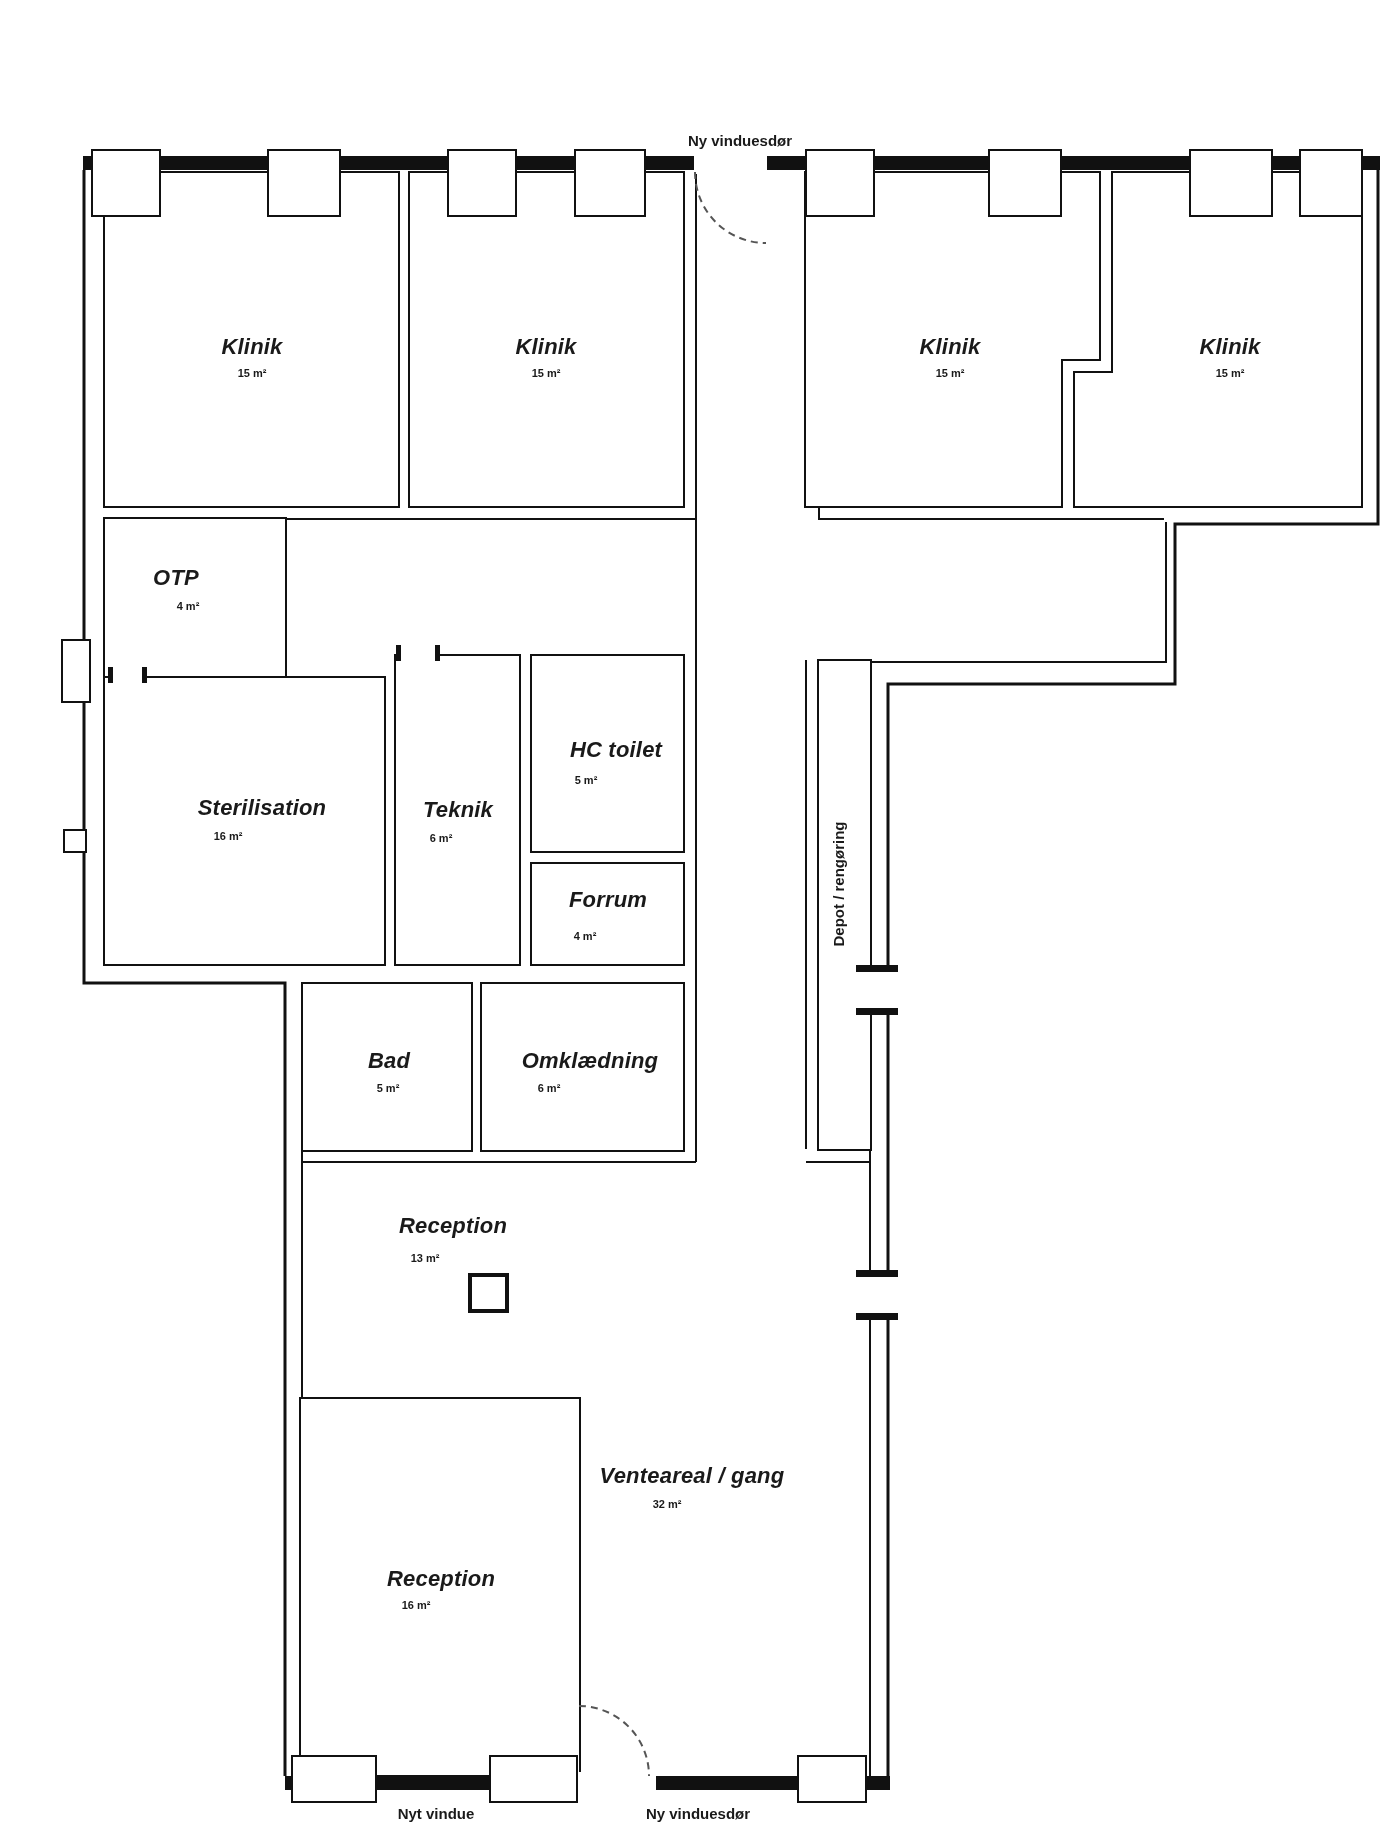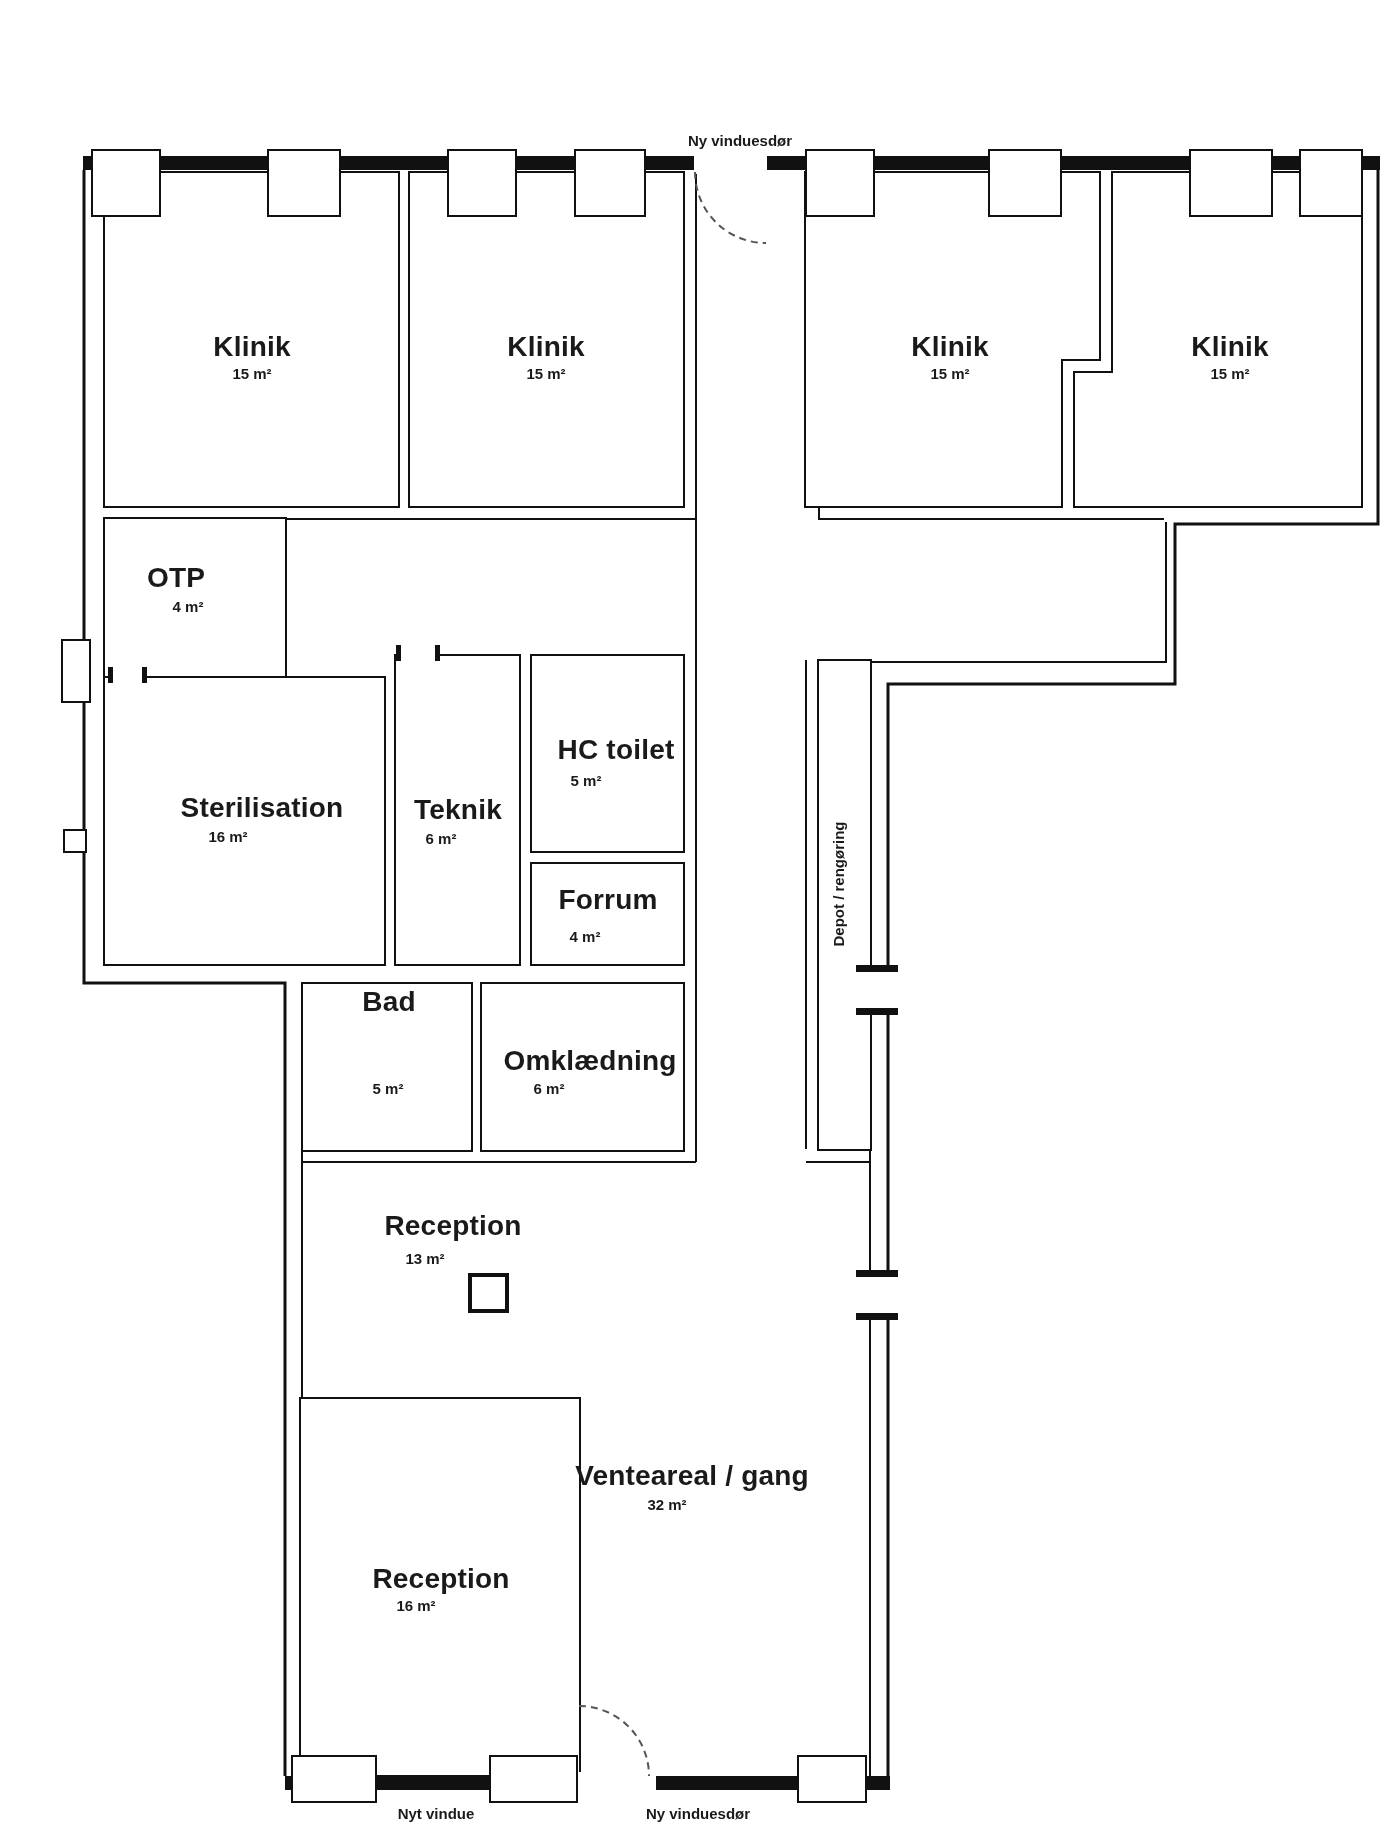--- a/index.html
+++ b/index.html
@@ -1,22 +1,22 @@
 <!DOCTYPE html>
 <html><head>
 <meta charset="utf-8">
 <style>
   html,body{margin:0;padding:0;background:#fff;}
   #plan{position:relative;width:1400px;height:1848px;background:#ffffff;
         font-family:"Liberation Sans","DejaVu Sans",sans-serif;overflow:hidden;}
   #plan svg{position:absolute;left:0;top:0;width:1400px;height:1848px;}
   .lbl{position:absolute;transform:translate(-50%,-50%);white-space:nowrap;
        color:#1a1a1a;font-weight:700;text-align:center;line-height:1;}
-  .room-name{font-size:28px;letter-spacing:0.2px;}
-  .room-area{font-size:15px;}
+  .room-name{font-size:22px;letter-spacing:0.2px;font-style:italic;}
+  .room-area{font-size:11px;}
   .annot{font-size:15px;}
   .rot{transform:translate(-50%,-50%) rotate(-90deg);}
 </style>
 </head>
 <body>
 
 <div id="plan">
 
   <svg viewBox="0 0 1400 1848">
 
@@ -123,21 +123,21 @@
   <div class="lbl room-name" style="left:176px;top:578px">OTP</div>
   <div class="lbl room-area" style="left:188px;top:606px">4 m²</div>
   <div class="lbl room-name" style="left:262px;top:808px">Sterilisation</div>
   <div class="lbl room-area" style="left:228px;top:836px">16 m²</div>
   <div class="lbl room-name" style="left:458px;top:810px">Teknik</div>
   <div class="lbl room-area" style="left:441px;top:838px">6 m²</div>
   <div class="lbl room-name" style="left:616px;top:750px">HC toilet</div>
   <div class="lbl room-area" style="left:586px;top:780px">5 m²</div>
   <div class="lbl room-name" style="left:608px;top:900px">Forrum</div>
   <div class="lbl room-area" style="left:585px;top:936px">4 m²</div>
-  <div class="lbl room-name" style="left:389px;top:1002px">Bad</div>
+  <div class="lbl room-name" style="left:389px;top:1061px">Bad</div>
   <div class="lbl room-area" style="left:388px;top:1088px">5 m²</div>
   <div class="lbl room-name" style="left:590px;top:1061px">Omklædning</div>
   <div class="lbl room-area" style="left:549px;top:1088px">6 m²</div>
   <div class="lbl room-name" style="left:453px;top:1226px">Reception</div>
   <div class="lbl room-area" style="left:425px;top:1258px">13 m²</div>
   <div class="lbl room-name" style="left:441px;top:1579px">Reception</div>
   <div class="lbl room-area" style="left:416px;top:1605px">16 m²</div>
   <div class="lbl room-name" style="left:692px;top:1476px">Venteareal / gang</div>
   <div class="lbl room-area" style="left:667px;top:1504px">32 m²</div>
   <div class="lbl annot rot" style="left:838px;top:884px">Depot / rengøring</div>

